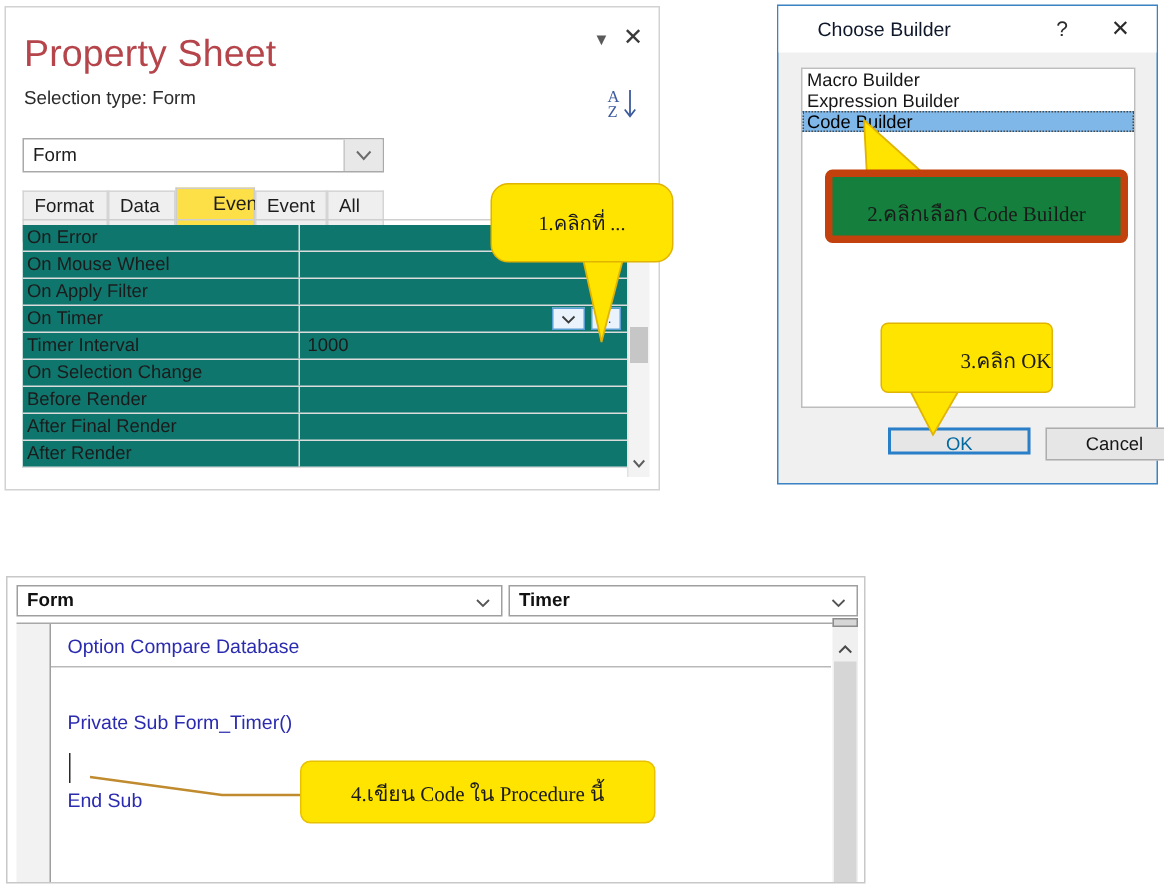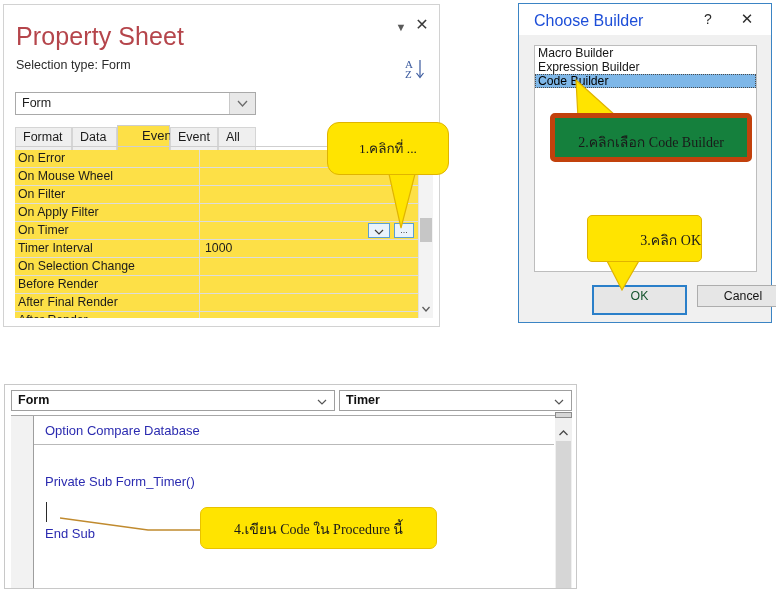--- a/index.html
+++ b/index.html
@@ -83,21 +83,21 @@
   }
 
   
   #ps-grid{
     left:11px;top:145px;width:416px;height:168px;
     overflow:hidden;
   }
   .ps-row{
     position:relative;height:17px;
     border-bottom:1px solid #dcdcdc;
-    background:#fde047;
+    background:#0f766e;
     text-decoration:underline;
   }
   .ps-row .name{
     position:absolute;left:3px;top:0;
     font-size:12.3px;color:#1b1b1b;line-height:17px;
     white-space:nowrap;
   }
   .ps-row .namecell{
     position:absolute;left:0;top:0;width:184px;height:17px;
     border-right:1px solid #dcdcdc;
@@ -157,22 +157,22 @@
   #choose-builder{
     left:518px;top:3px;width:254px;height:320px;
     background:#f0f0f0;
     border:1px solid #3b84c4;
     box-sizing:border-box;
   }
   #cb-titlebar{
     position:absolute;left:0;top:0;right:0;height:31px;background:#ffffff;
   }
   #cb-title{
-    position:absolute;left:15px;top:8px;
-    font-size:16px;color:#1d4ed8;white-space:nowrap;
+    position:absolute;left:26px;top:8px;
+    font-size:13px;color:#0f172a;white-space:nowrap;
   }
   #cb-help{
     position:absolute;right:54px;top:6px;width:18px;height:18px;
     text-align:center;line-height:18px;font-size:14px;color:#2b2b2b;
   }
   #cb-close{
     position:absolute;right:14px;top:5px;width:20px;height:20px;
     text-align:center;line-height:20px;font-size:15px;color:#2b2b2b;
     font-family:"DejaVu Sans",sans-serif;
   }
@@ -183,23 +183,23 @@
   .cb-item{
     position:relative;height:14px;line-height:14px;
     font-size:12.2px;color:#161616;padding-left:3px;
     white-space:nowrap;
   }
   .cb-item.selected{
     background:#7eb7e8;color:#000;
     outline:1px dotted #4a4a4a;outline-offset:-1px;
   }
   #cb-ok{
-    position:absolute;left:73px;top:281px;width:95px;height:30px;
+    position:absolute;left:73px;top:281px;width:95px;height:18px;
     background:#e6e6e6;border:2px solid #2a7fc9;box-sizing:border-box;
-    text-align:center;line-height:18px;font-size:12.3px;color:#14532d;
+    text-align:center;line-height:18px;font-size:12.3px;color:#0369a1;
   }
   #cb-cancel{
     position:absolute;left:178px;top:281px;width:92px;height:22px;
     background:#e6e6e6;border:1px solid #adadad;box-sizing:border-box;
     text-align:center;line-height:20px;font-size:12.3px;color:#161616;
   }
 
   
   #callout-2{
     left:550px;top:113px;width:202px;height:49px;
@@ -339,28 +339,20 @@
       <div class="namecell">
           <span class="name">On Error</span>
         </div>
       <div class="valcell">
           <span class="val"></span>
         </div>
     </div>
     <div class="ps-row">
       <div class="namecell">
           <span class="name">On Mouse Wheel</span>
-        </div>
-      <div class="valcell">
-          <span class="val"></span>
-        </div>
-    </div>
-    <div class="ps-row">
-      <div class="namecell">
-          <span class="name">On Filter</span>
         </div>
       <div class="valcell">
           <span class="val"></span>
         </div>
     </div>
     <div class="ps-row">
       <div class="namecell">
           <span class="name">On Apply Filter</span>
         </div>
       <div class="valcell">

